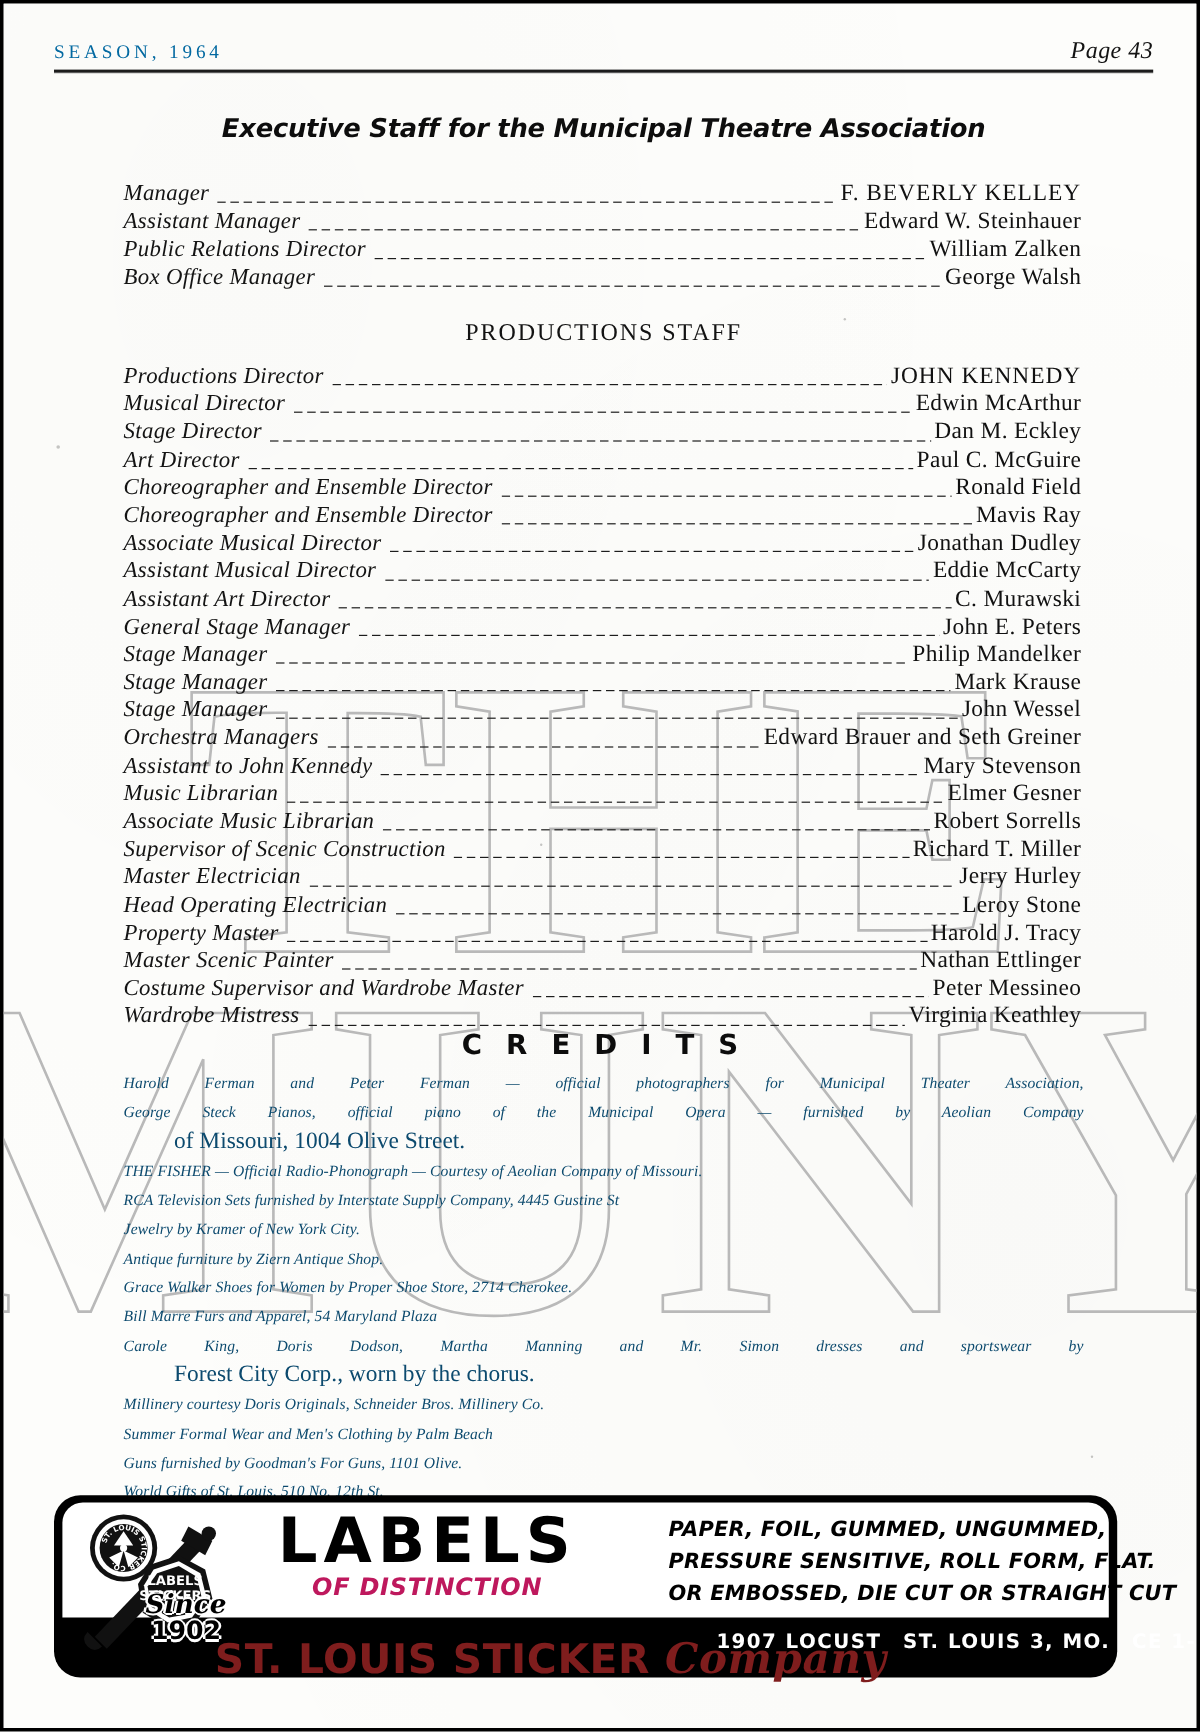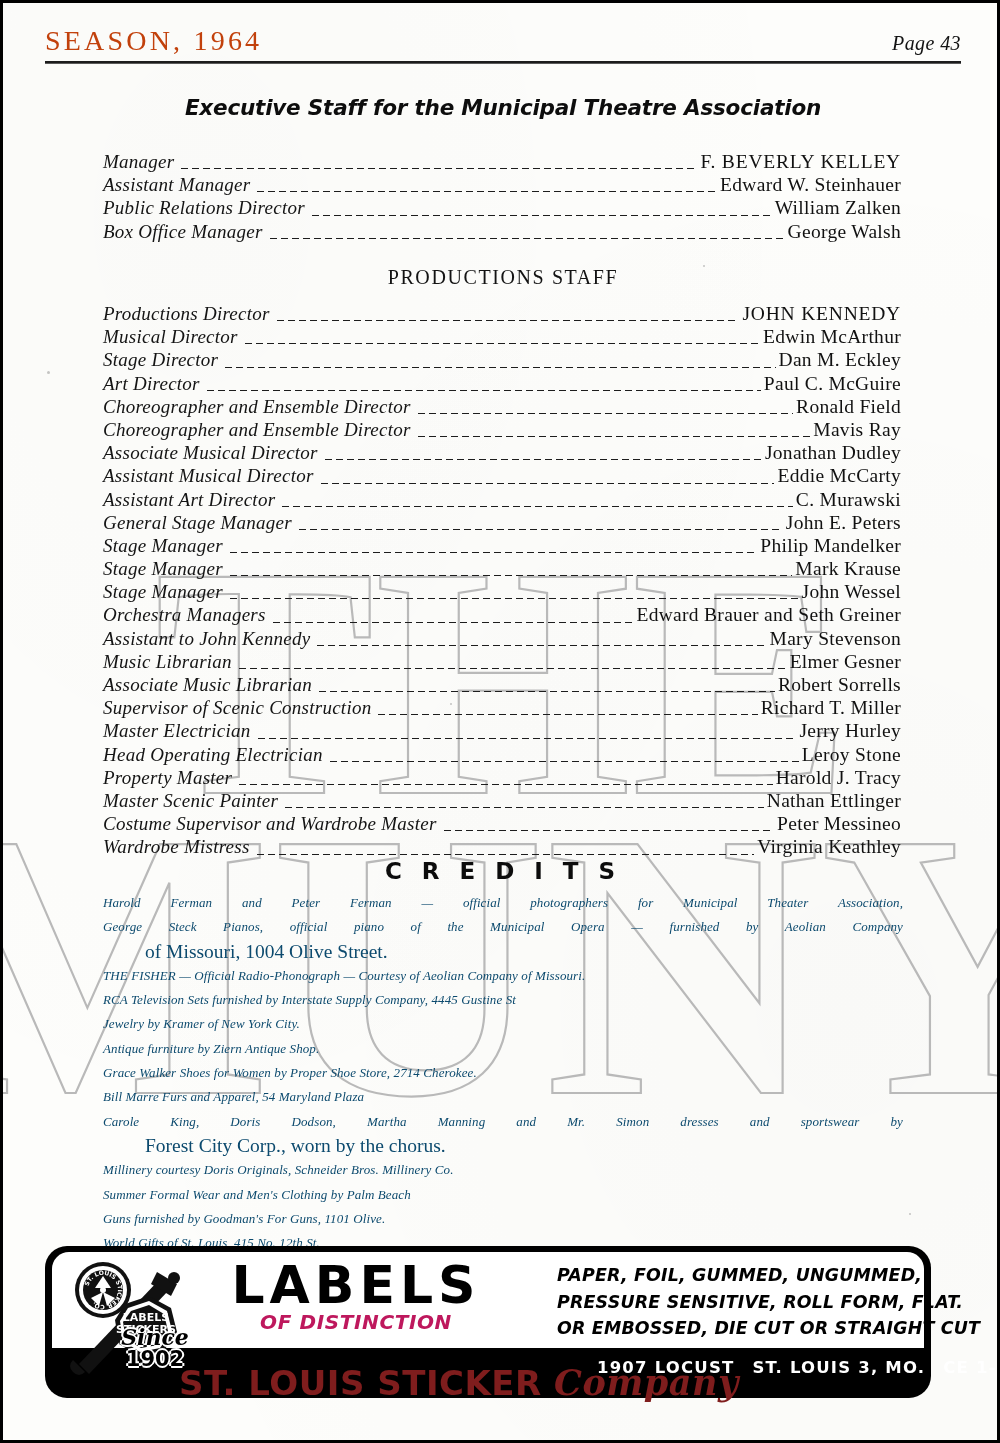--- a/index.html
+++ b/index.html
@@ -53,23 +53,24 @@
     width: 916px;
     z-index: 6;
   }
   .rh-row {
     display: flex;
     justify-content: space-between;
     align-items: baseline;
   }
   .rh-left {
     font-family: "Liberation Serif", "DejaVu Serif", serif;
-    font-size: 28px;
+    font-size: 16px;
     letter-spacing: 3.2px;
-    color: #c2410c;
+    color: #0369a1;
+    margin-top: 10px;
   }
   .rh-right {
     font-family: "Liberation Serif", "DejaVu Serif", serif;
     font-style: italic;
     font-size: 20px;
     color: #131313;
     letter-spacing: 0.4px;
   }
   .rh-rule {
     margin-top: 4px;
@@ -526,21 +527,21 @@
     <div class="credit-line">RCA Television Sets furnished by Interstate Supply Company, 4445 Gustine St</div>
     <div class="credit-line">Jewelry by Kramer of New York City.</div>
     <div class="credit-line">Antique furniture by Ziern Antique Shop.</div>
     <div class="credit-line">Grace Walker Shoes for Women by Proper Shoe Store, 2714 Cherokee.</div>
     <div class="credit-line">Bill Marre Furs and Apparel, 54 Maryland Plaza</div>
     <div class="credit-line justify">Carole King, Doris Dodson, Martha Manning and Mr. Simon dresses and sportswear by</div>
     <div class="credit-cont">Forest City Corp., worn by the chorus.</div>
     <div class="credit-line">Millinery courtesy Doris Originals, Schneider Bros. Millinery Co.</div>
     <div class="credit-line">Summer Formal Wear and Men's Clothing by Palm Beach</div>
     <div class="credit-line">Guns furnished by Goodman's For Guns, 1101 Olive.</div>
-    <div class="credit-line">World Gifts of St. Louis, 415 No. 12th St.</div>
+    <div class="credit-line">World Gifts of St. Louis, 510 No. 12th St.</div>
   </div>
 
   <div class="ad">
     <div class="ad-frame"></div>
     <div class="ad-white"></div>
 
     <svg class="ad-logo" viewBox="0 0 122 140" xmlns="http://www.w3.org/2000/svg">
 
       <g fill="#111111">
         <path d="M18 112 L98 28 L108 38 L28 122 Z"></path>

